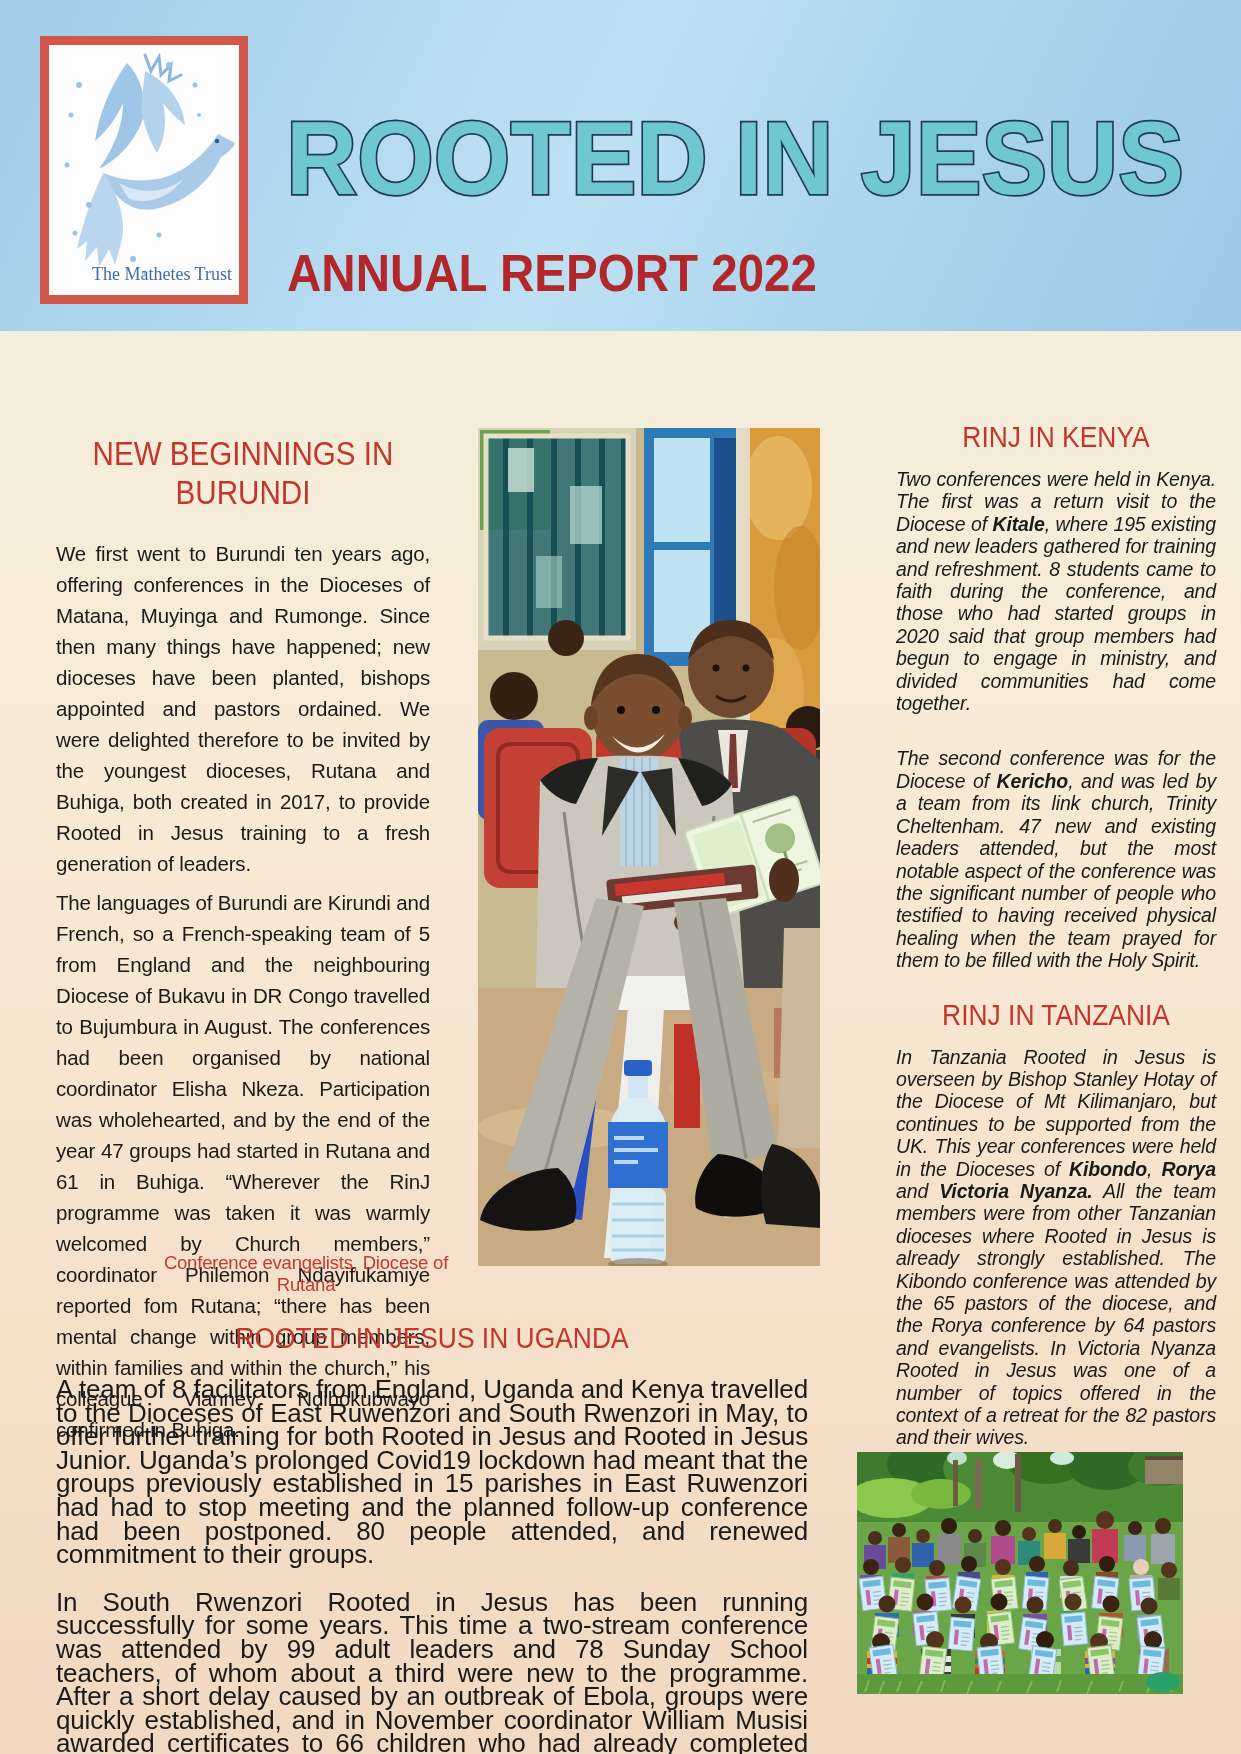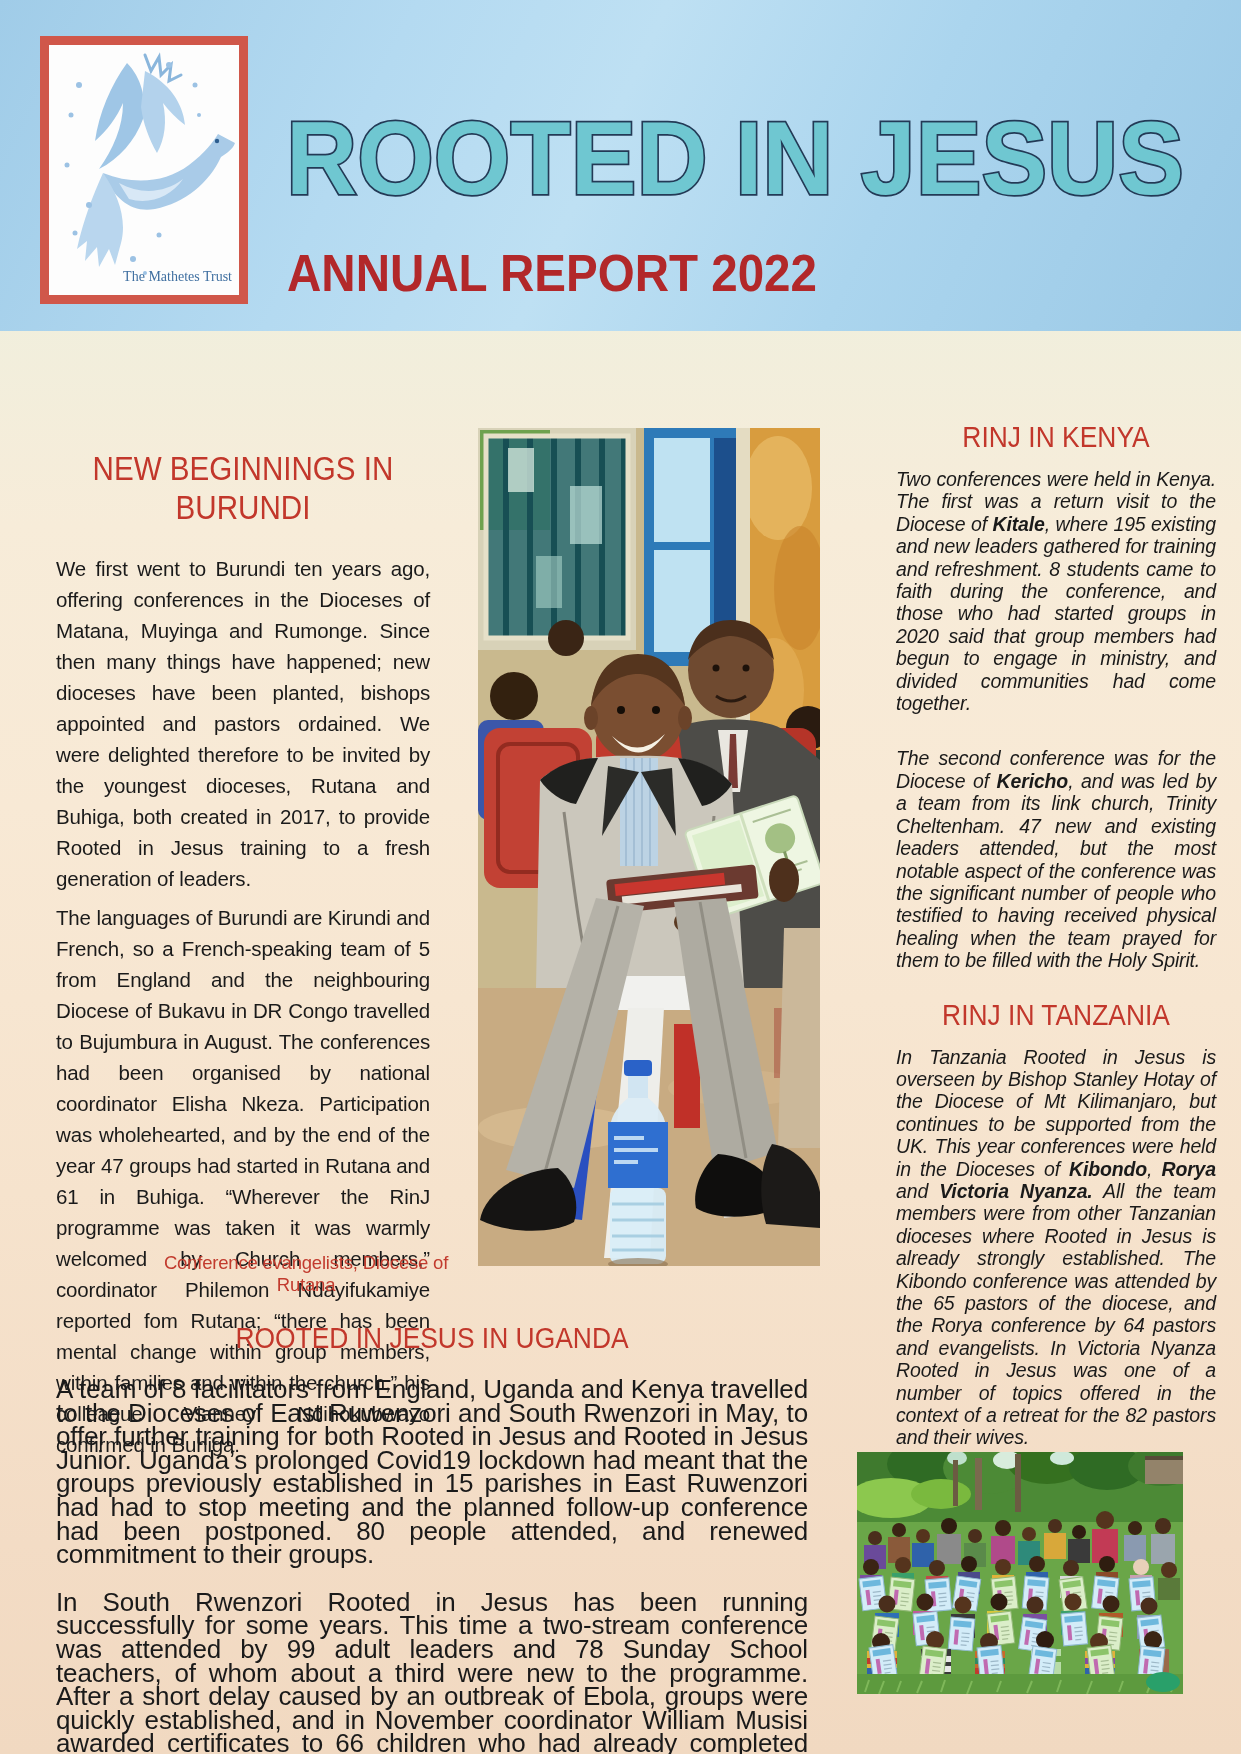--- a/index.html
+++ b/index.html
@@ -13,36 +13,36 @@
     position:absolute;left:0;top:0;width:1241px;height:331px;
     background:linear-gradient(115deg,#a0cce8 0%,#b4daf1 30%,#bee0f3 48%,#abd5ee 70%,#9bc9e6 100%);
   }
   .logo-box{
     position:absolute;left:40px;top:36px;width:190px;height:250px;
     background:#fdfdfd;border:9px solid #d0574a;
   }
   .logo-box svg{position:absolute;left:0;top:0;}
   .logo-caption{
     position:absolute;right:7px;bottom:10px;
-    font-family:"Liberation Serif",serif;font-size:14px;color:#3f6fa0;
+    font-family:"Liberation Serif",serif;font-size:18px;color:#3f6fa0;
   }
   .title-svg{position:absolute;left:284px;top:94px;}
   .subtitle-svg{position:absolute;left:285px;top:246px;}
   
   .heading{
     color:#c2372b;text-align:center;font-weight:400;margin:0;
     transform:scaleX(.88);transform-origin:50% 50%;
   }
   .body-text{
     margin:0;text-align:justify;letter-spacing:-0.15px;
     hyphens:auto;-webkit-hyphens:auto;
   }
   .body-text b{font-weight:700;}
   
-  .col-left{position:absolute;left:56px;top:449px;width:374px;}
+  .col-left{position:absolute;left:56px;top:434px;width:374px;}
   .col-left .heading{font-size:34px;line-height:39px;width:400px;margin-left:-13px;transform:scaleX(.87);}
   .col-left .body-text{font-size:20.5px;line-height:31px;}
   .col-left .body-text:first-of-type{margin-top:26px;}
   .col-left .body-text + .body-text{margin-top:8px;}
   
   .photo-conference{position:absolute;left:478px;top:428px;width:342px;height:838px;margin:0;}
   .photo-caption{
     position:absolute;left:150px;top:1252px;width:312px;text-align:center;
     font-size:18.5px;color:#c23b2e;letter-spacing:-0.2px;
   }

